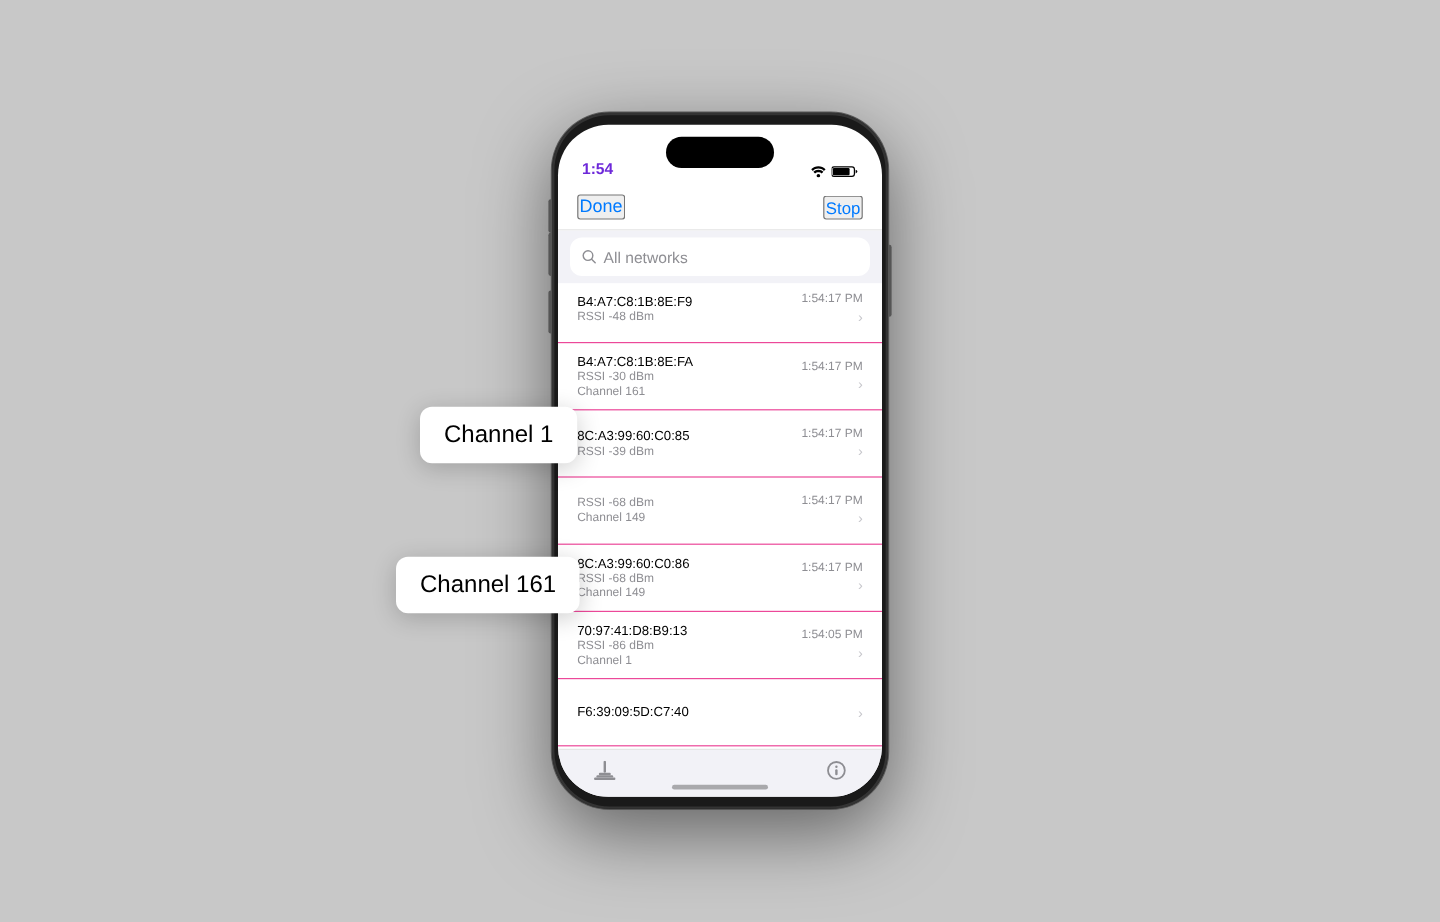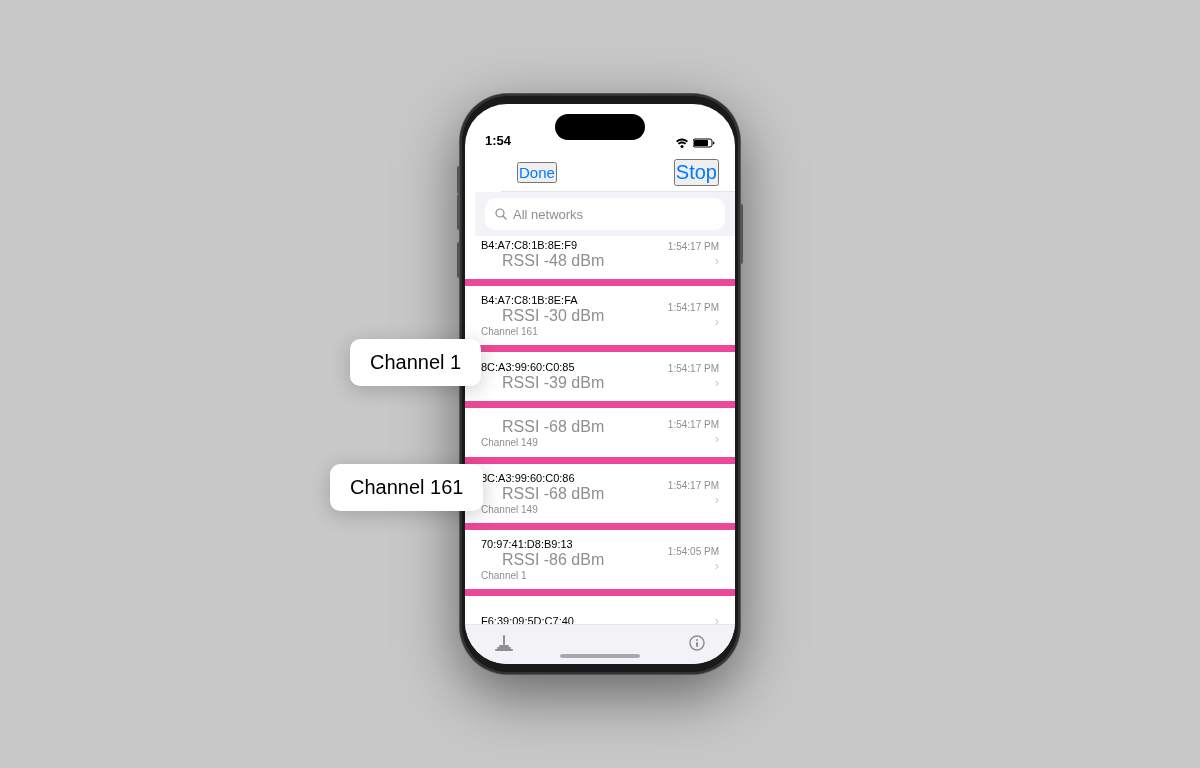--- a/index.html
+++ b/index.html
@@ -66,21 +66,21 @@
       display: flex;
       align-items: flex-end;
       padding: 0 20px 6px;
       justify-content: space-between;
       z-index: 5;
     }
 
     .status-time {
       font-size: 13px;
       font-weight: 600;
-      color: #000000;
+      color: #6d28d9;
     }
 
     .status-icons {
       display: flex;
       align-items: center;
       gap: 4px;
       font-size: 10px;
       color: #000;
     }
 
@@ -91,40 +91,39 @@
       left: 0;
       right: 0;
       height: 38px;
       display: flex;
       align-items: center;
       justify-content: space-between;
       padding: 0 16px;
       border-bottom: 1px solid #e5e5e5;
       background: #fff;
       z-index: 4;
-      margin-left: 36px;
     }
 
     .nav-done {
       font-size: 15px;
       color: #007AFF;
       font-weight: 400;
     }
 
     .nav-stop {
-      font-size: 20px;
+      font-size: 14px;
       color: #007AFF;
       font-weight: 400;
     }
 
     
     .search-bar-container {
       position: absolute;
       top: 88px;
-      left: 10px;
+      left: 0;
       right: 0;
       padding: 6px 10px;
       background: #f2f2f7;
       z-index: 3;
     }
 
     .search-bar {
       background: #fff;
       border-radius: 10px;
       height: 32px;
@@ -150,43 +149,42 @@
       top: 126px;
       left: 0;
       right: 0;
       bottom: 40px;
       background: #fff;
       overflow: hidden;
     }
 
     .network-item {
       padding: 8px 16px 8px 16px;
-      border-bottom: 7px solid #ec4899;
+      border-bottom: 1px solid #ec4899;
       display: flex;
       align-items: center;
       justify-content: space-between;
       min-height: 56px;
     }
 
     .network-item-info {
       display: flex;
       flex-direction: column;
       gap: 1px;
     }
 
     .network-mac {
       font-size: 11px;
       color: #000;
       font-weight: 400;
     }
 
     .network-rssi {
-      font-size: 16px;
-      color: #8e8e93;
-      margin-left: 21px;
+      font-size: 10px;
+      color: #8e8e93;
     }
 
     .network-channel {
       font-size: 10px;
       color: #8e8e93;
     }
 
     .network-item-right {
       display: flex;
       flex-direction: column;

